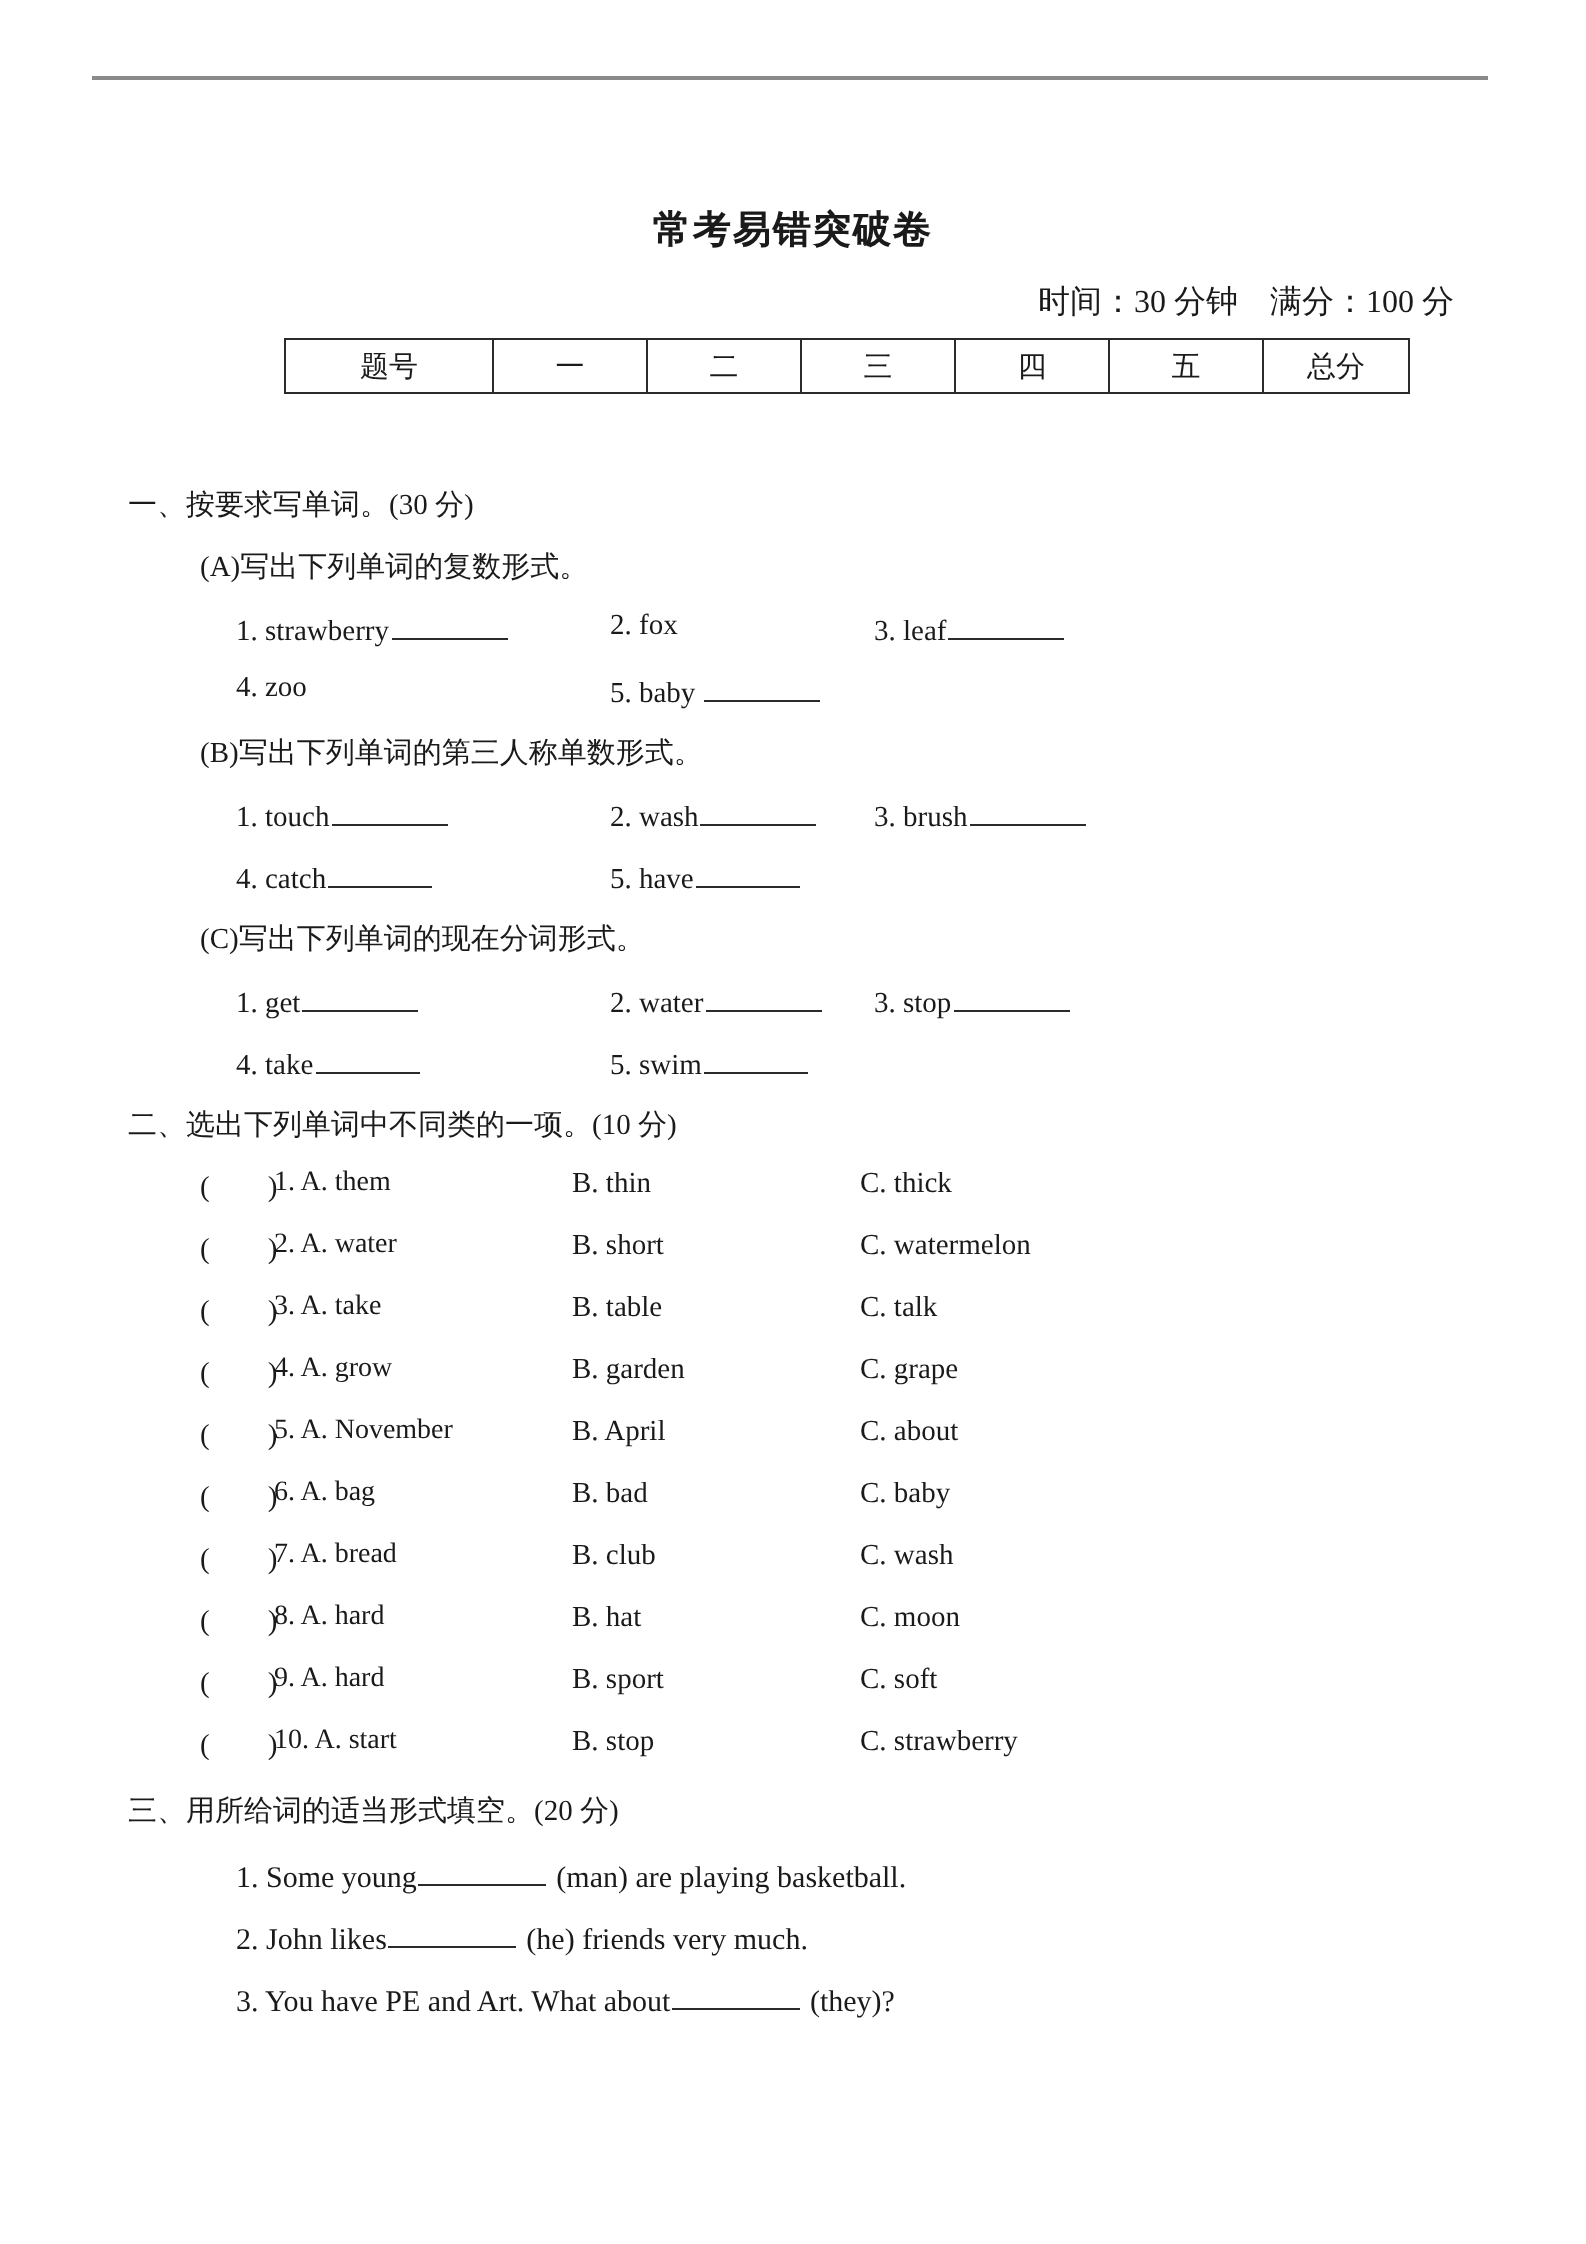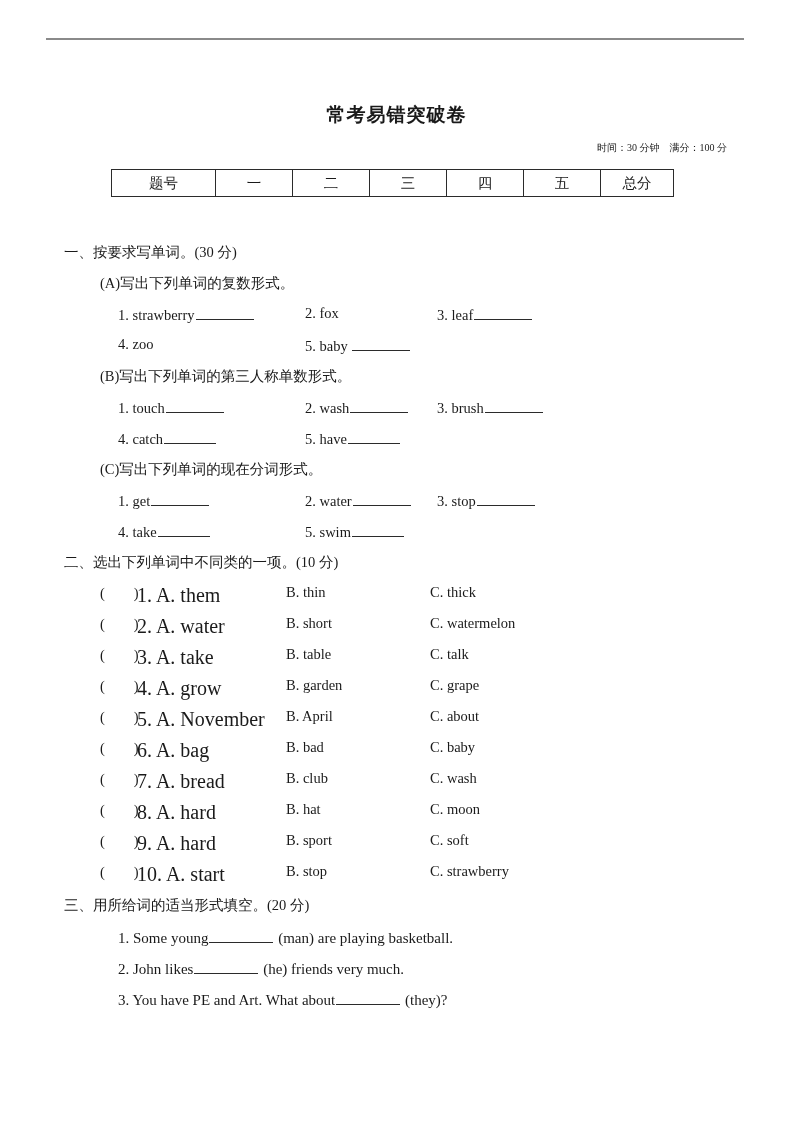--- a/index.html
+++ b/index.html
@@ -35,28 +35,28 @@
     font-size: 19px;
     font-weight: bold;
     letter-spacing: 1px;
     font-family: "Liberation Serif", "DejaVu Serif", serif;
   }
 
   .exam-meta {
     position: absolute;
     right: 66px;
     top: 141px;
-    font-size: 10px;
+    font-size: 16px;
     white-space: nowrap;
   }
 
   
   .score-table {
     position: absolute;
-    left: 111px;
+    left: 142px;
     top: 169px;
     width: 541px;
     border-collapse: collapse;
     table-layout: fixed;
     padding-left: 20px;
   }
   .score-table td {
     border: 1px solid #2b2b2b;
     height: 26px;
     text-align: center;
@@ -108,21 +108,21 @@
   .blank.w-med   { width: 58px; }
   .blank.w-long  { width: 64px; }
 
   .paren-pair {
     position: absolute;
     left: 100px;
     white-space: pre;
     font-size: 14.5px;
   }
 
-  .mc-a { position: absolute; left: 137px; white-space: nowrap; font-size: 20px; }
+  .mc-a { position: absolute; left: 137px; white-space: nowrap; font-size: 14px; }
   .mc-b { position: absolute; left: 286px; white-space: nowrap; font-size: 14.5px; }
   .mc-c { position: absolute; left: 430px; white-space: nowrap; font-size: 14.5px; }
 
   .fill-line {
     position: absolute;
     left: 118px;
     white-space: nowrap;
     font-size: 15px;
   }
 </style>

